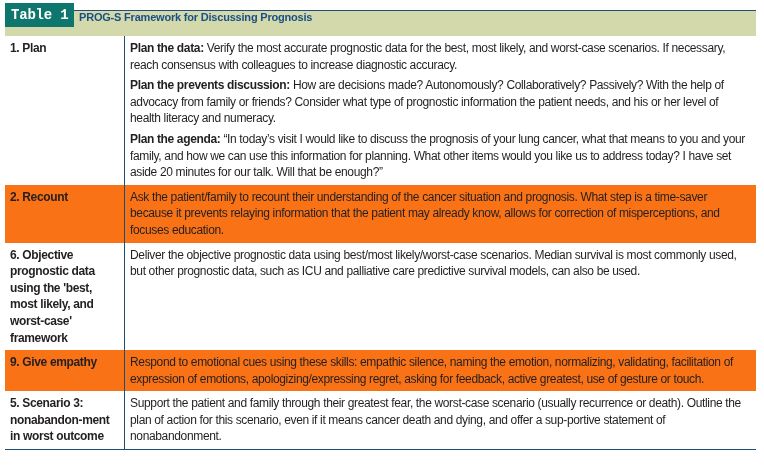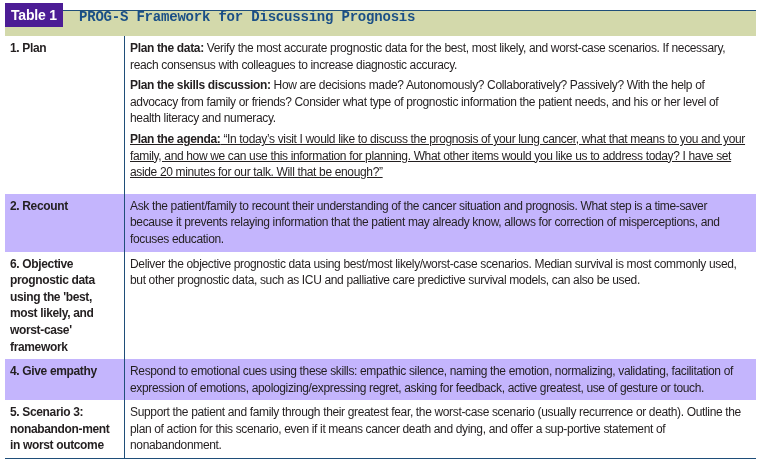--- a/index.html
+++ b/index.html
@@ -2,62 +2,62 @@
 <html><head>
 <meta charset="utf-8">
 <style>
   html, body { margin: 0; padding: 0; background: #ffffff; }
   body { width: 764px; height: 467px; position: relative; overflow: hidden;
          font-family: "Liberation Sans", sans-serif; color: #231f20; }
   .table-wrap { position: absolute; left: 5px; top: 10px; width: 751px; }
   .title-bar { position: relative; height: 25px; background: #d3d9ab;
                border-top: 1.5px solid #1f4e79; display: flex; align-items: center; }
   .table-num { position: absolute; left: 0; top: -8px; height: 24px; padding: 0 6px;
-               background: #4c1d95; color: #fff; font-weight: bold; font-size: 14px;
-               line-height: 24px; letter-spacing: -0.2px; }
+               background: #0f766e; color: #fff; font-weight: bold; font-size: 14px;
+               line-height: 24px; letter-spacing: -0.2px; font-family: Liberation Mono, monospace; }
   .table-title { position: absolute; left: 74px; top: -5px; color: #1a4f86;
-                 font-weight: bold; font-size: 14px; line-height: 22px; letter-spacing: -0.2px; font-family: Liberation Mono, monospace; }
+                 font-weight: bold; font-size: 11px; line-height: 22px; letter-spacing: -0.2px; }
   table { width: 751px; border-collapse: collapse; table-layout: fixed; }
   td { vertical-align: top; font-size: 12px; line-height: 16.6px; padding: 4px 6px 4px 5px;
        letter-spacing: -0.35px; }
   td.step { width: 108px; font-weight: bold; border-right: 1.5px solid #1f4e79; }
-  tr.alt td { background: #c4b5fd; }
+  tr.alt td { background: #f97316; }
   tr.last td { border-bottom: 1.5px solid #1f4e79; }
   .para { margin: 0 0 4px 0; }
-  .para:last-child { margin-bottom: 9px; text-decoration: underline; }
+  .para:last-child { margin-bottom: 0; }
   .lead { font-weight: bold; }
 </style>
 </head>
 <body>
 
 <div class="table-wrap">
   <div class="title-bar">
     <span class="table-num">Table 1</span>
     <span class="table-title">PROG-S Framework for Discussing Prognosis</span>
   </div>
   <table>
     <tbody>
         <tr>
       <td class="step">1. Plan</td>
       <td>
         <p class="para"><span class="lead">Plan the data:</span><span> Verify the most accurate prognostic data for the best, most likely, and worst-case scenarios. If necessary, reach consensus with colleagues to increase diagnostic accuracy.</span></p>
-        <p class="para"><span class="lead">Plan the skills discussion:</span><span> How are decisions made? Autonomously? Collaboratively? Passively? With the help of advocacy from family or friends? Consider what type of prognostic information the patient needs, and his or her level of health literacy and numeracy.</span></p>
+        <p class="para"><span class="lead">Plan the prevents discussion:</span><span> How are decisions made? Autonomously? Collaboratively? Passively? With the help of advocacy from family or friends? Consider what type of prognostic information the patient needs, and his or her level of health literacy and numeracy.</span></p>
         <p class="para"><span class="lead">Plan the agenda:</span><span> “In today’s visit I would like to discuss the prognosis of your lung cancer, what that means to you and your family, and how we can use this information for planning. What other items would you like us to address today? I have set aside 20 minutes for our talk. Will that be enough?”</span></p>
       </td>
     </tr>
     <tr class="alt">
       <td class="step">2. Recount</td>
       <td>Ask the patient/family to recount their understanding of the cancer situation and prognosis. What step is a time-saver because it prevents relaying information that the patient may already know, allows for correction of misperceptions, and focuses education.</td>
     </tr>
     <tr>
       <td class="step">6. Objective prognostic data using the 'best, most likely, and worst-case' framework</td>
       <td>Deliver the objective prognostic data using best/most likely/worst-case scenarios. Median survival is most commonly used, but other prognostic data, such as ICU and palliative care predictive survival models, can also be used.</td>
     </tr>
     <tr class="alt">
-      <td class="step">4. Give empathy</td>
+      <td class="step">9. Give empathy</td>
       <td>Respond to emotional cues using these skills: empathic silence, naming the emotion, normalizing, validating, facilitation of expression of emotions, apologizing/expressing regret, asking for feedback, active greatest, use of gesture or touch.</td>
     </tr>
     <tr class="last">
       <td class="step">5. Scenario 3: nonabandon-ment in worst outcome</td>
       <td>Support the patient and family through their greatest fear, the worst-case scenario (usually recurrence or death). Outline the plan of action for this scenario, even if it means cancer death and dying, and offer a sup-portive statement of nonabandonment.</td>
     </tr>
   </tbody>
     </table>
 </div>
 

